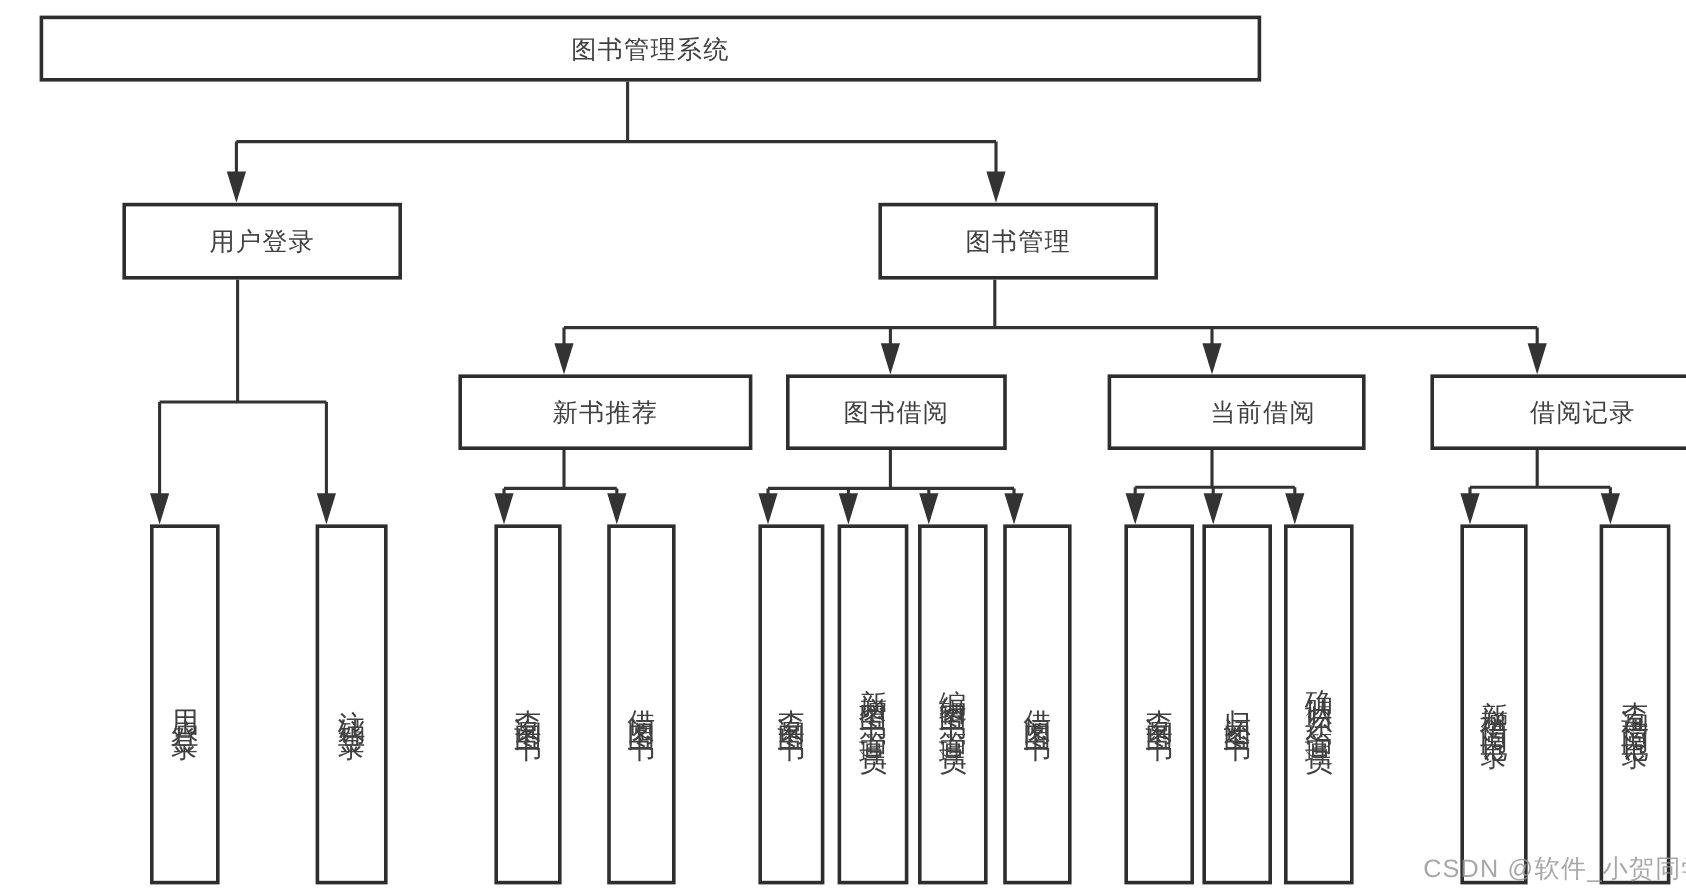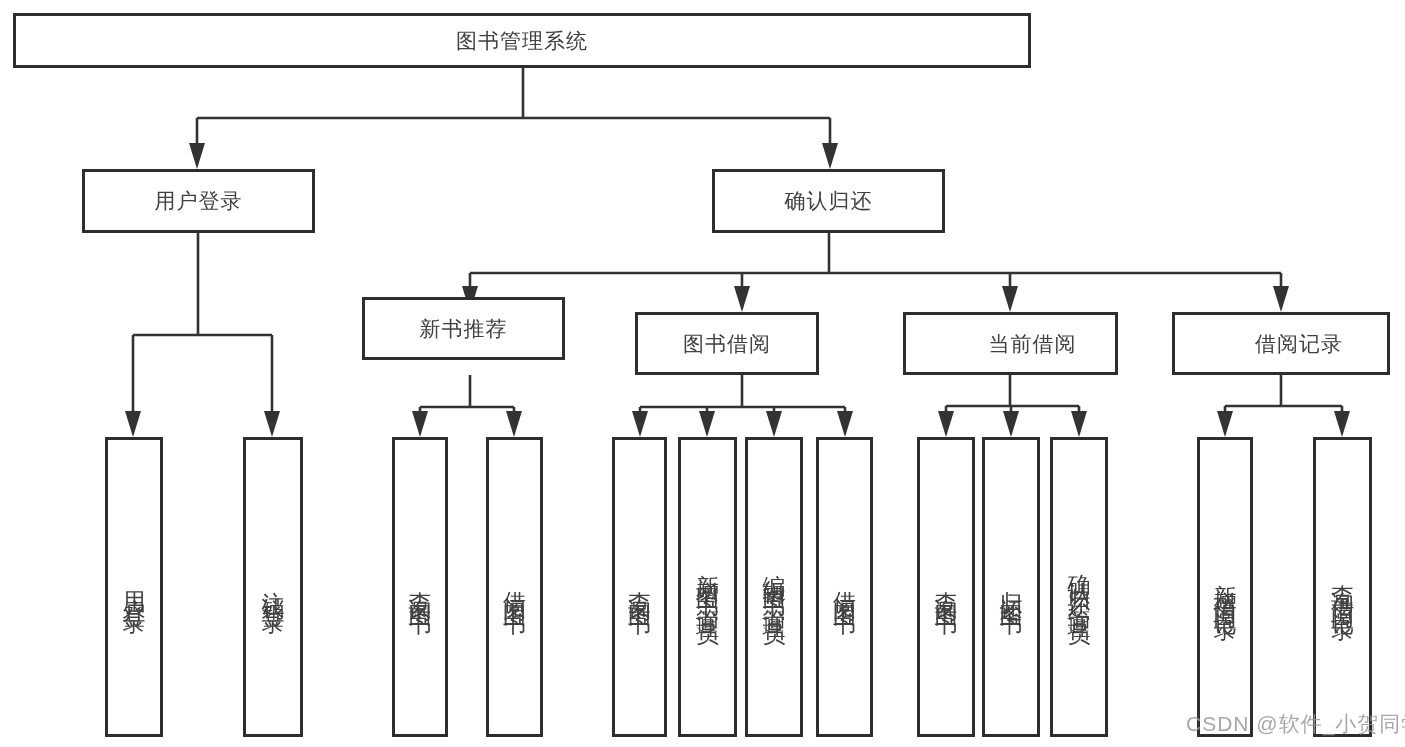--- a/index.html
+++ b/index.html
@@ -25,20 +25,21 @@
     position: absolute;
     box-sizing: border-box;
     border: 3px solid #2e2e2e;
     background: #ffffff;
     color: #404040;
     display: flex;
     align-items: center;
     justify-content: center;
     z-index: 2;
     text-align: center;
+    margin-left: 20px;
   }
   .hbox {
     font-size: 21px;
     letter-spacing: 1px;
   }
   .vbox {
     writing-mode: vertical-rl;
     font-size: 23px;
     letter-spacing: 7px;
     line-height: 1;
@@ -103,23 +104,23 @@
       <polygon points="1003,411 1019,411 1011,437"></polygon>
       <polygon points="1071,411 1087,411 1079,437"></polygon>
       <polygon points="1217,411 1233,411 1225,437"></polygon>
       <polygon points="1334,411 1350,411 1342,437"></polygon>
     </g>
   </svg>
 
   <div class="box hbox" style="left:13px; top:13px; width:1018px; height:55px;">图书管理系统</div>
 
   <div class="box hbox" style="left:82px; top:169px; width:233px; height:64px;">用户登录</div>
-  <div class="box hbox" style="left:712px; top:169px; width:233px; height:64px;">确认归还</div>
+  <div class="box hbox" style="left:712px; top:169px; width:233px; height:64px;">图书管理</div>
 
-  <div class="box hbox" style="left:362px; top:297px; width:203px; height:63px;">新书推荐</div>
+  <div class="box hbox" style="left:362px; top:312px; width:245px; height:63px;">新书推荐</div>
   <div class="box hbox" style="left:635px; top:312px; width:184px; height:63px;">图书借阅</div>
   <div class="box hbox" style="left:903px; top:312px; width:215px; height:63px;padding-left:44px;">当前借阅</div>
   <div class="box hbox" style="left:1172px; top:312px; width:218px; height:63px;padding-left:36px;">借阅记录</div>
 
   <div class="box vbox" style="left:105px; top:437px; width:58px; height:300px;">用户登录</div>
   <div class="box vbox" style="left:243px; top:437px; width:60px; height:300px;">注销登录</div>
 
   <div class="box vbox" style="left:392px; top:437px; width:56px; height:300px;">查询图书</div>
   <div class="box vbox" style="left:486px; top:437px; width:57px; height:300px;">借阅图书</div>
 

